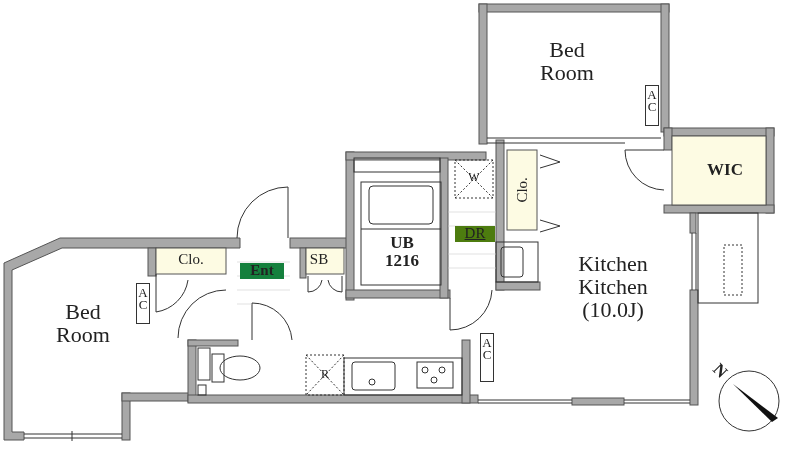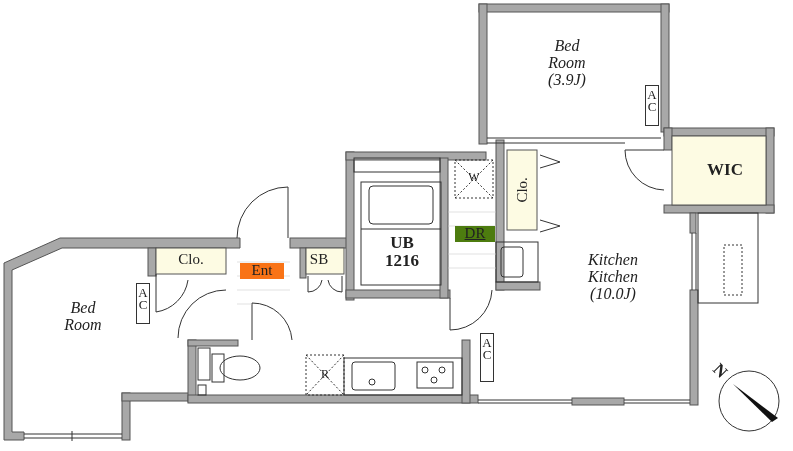--- a/index.html
+++ b/index.html
@@ -1,19 +1,19 @@
 <!DOCTYPE html>
 <html><head>
 <meta charset="utf-8">
 <style>
   html, body { margin:0; padding:0; background:#ffffff; }
   body { width:793px; height:451px; overflow:hidden; position:relative; font-family:"DejaVu Serif", serif; }
   svg { position:absolute; left:0; top:0; }
   .lbl { position:absolute; color:#222; font-family:"Liberation Serif","DejaVu Serif", serif; text-align:center; line-height:1.05; white-space:nowrap; }
-  .big { font-size:16px;font-style:italic; }
+  .big { font-size:22px; }
   .mid { font-size:17px;font-weight:bold; }
   .sm { font-size:15px; }
   .ac { position:absolute; border:1px solid #333; background:#fff; font-family:"Liberation Serif", serif; font-size:13px; line-height:12px; text-align:center; width:12px; padding-top:3px; color:#222; }
 </style>
 </head>
 <body>
 
 <svg width="793" height="451" viewBox="0 0 793 451">
   <g fill="#a8a8a8" stroke="#555" stroke-width="1">
 
@@ -133,32 +133,31 @@
   </g>
 </svg>
 
 <div class="lbl big" style="left:38px;top:300px;width:90px;">
   <div>Bed</div>
   <div>Room</div>
 </div>
 <div class="lbl big" style="left:522px;top:38px;width:90px;">
   <div>Bed</div>
   <div>Room</div>
-  <div>(3.9J)</div>
 </div>
 <div class="lbl big" style="left:558px;top:252px;width:110px;">
   <div>Kitchen</div>
   <div>Kitchen</div>
   <div>(10.0J)</div>
 </div>
 <div class="lbl mid" style="left:690px;top:161px;width:70px;">WIC</div>
 <div class="lbl sm" style="left:160px;top:252px;width:62px;">Clo.</div>
 <div class="lbl sm" style="left:495px;top:182px;width:56px;transform:rotate(-90deg);">Clo.</div>
 <div class="lbl sm" style="left:308px;top:252px;width:22px;">SB</div>
-<div class="lbl sm" style="left:240px;top:263px;width:44px;background:#f97316;">Ent</div>
+<div class="lbl sm" style="left:240px;top:263px;width:44px;background:#15803d;font-weight:bold;">Ent</div>
 <div class="lbl mid" style="left:366px;top:234px;width:72px;">
   <div>UB</div>
   <div>1216</div>
 </div>
 <div class="lbl sm" style="left:455px;top:226px;width:40px;background:#4d7c0f;text-decoration:underline;">DR</div>
 <div class="lbl sm" style="left:463px;top:171px;width:22px;font-size:12px;">W</div>
 <div class="lbl sm" style="left:314px;top:368px;width:22px;font-size:12px;">R</div>
 
 <div class="ac" style="left:136px;top:283px;height:36px;">
     <div>A</div>

